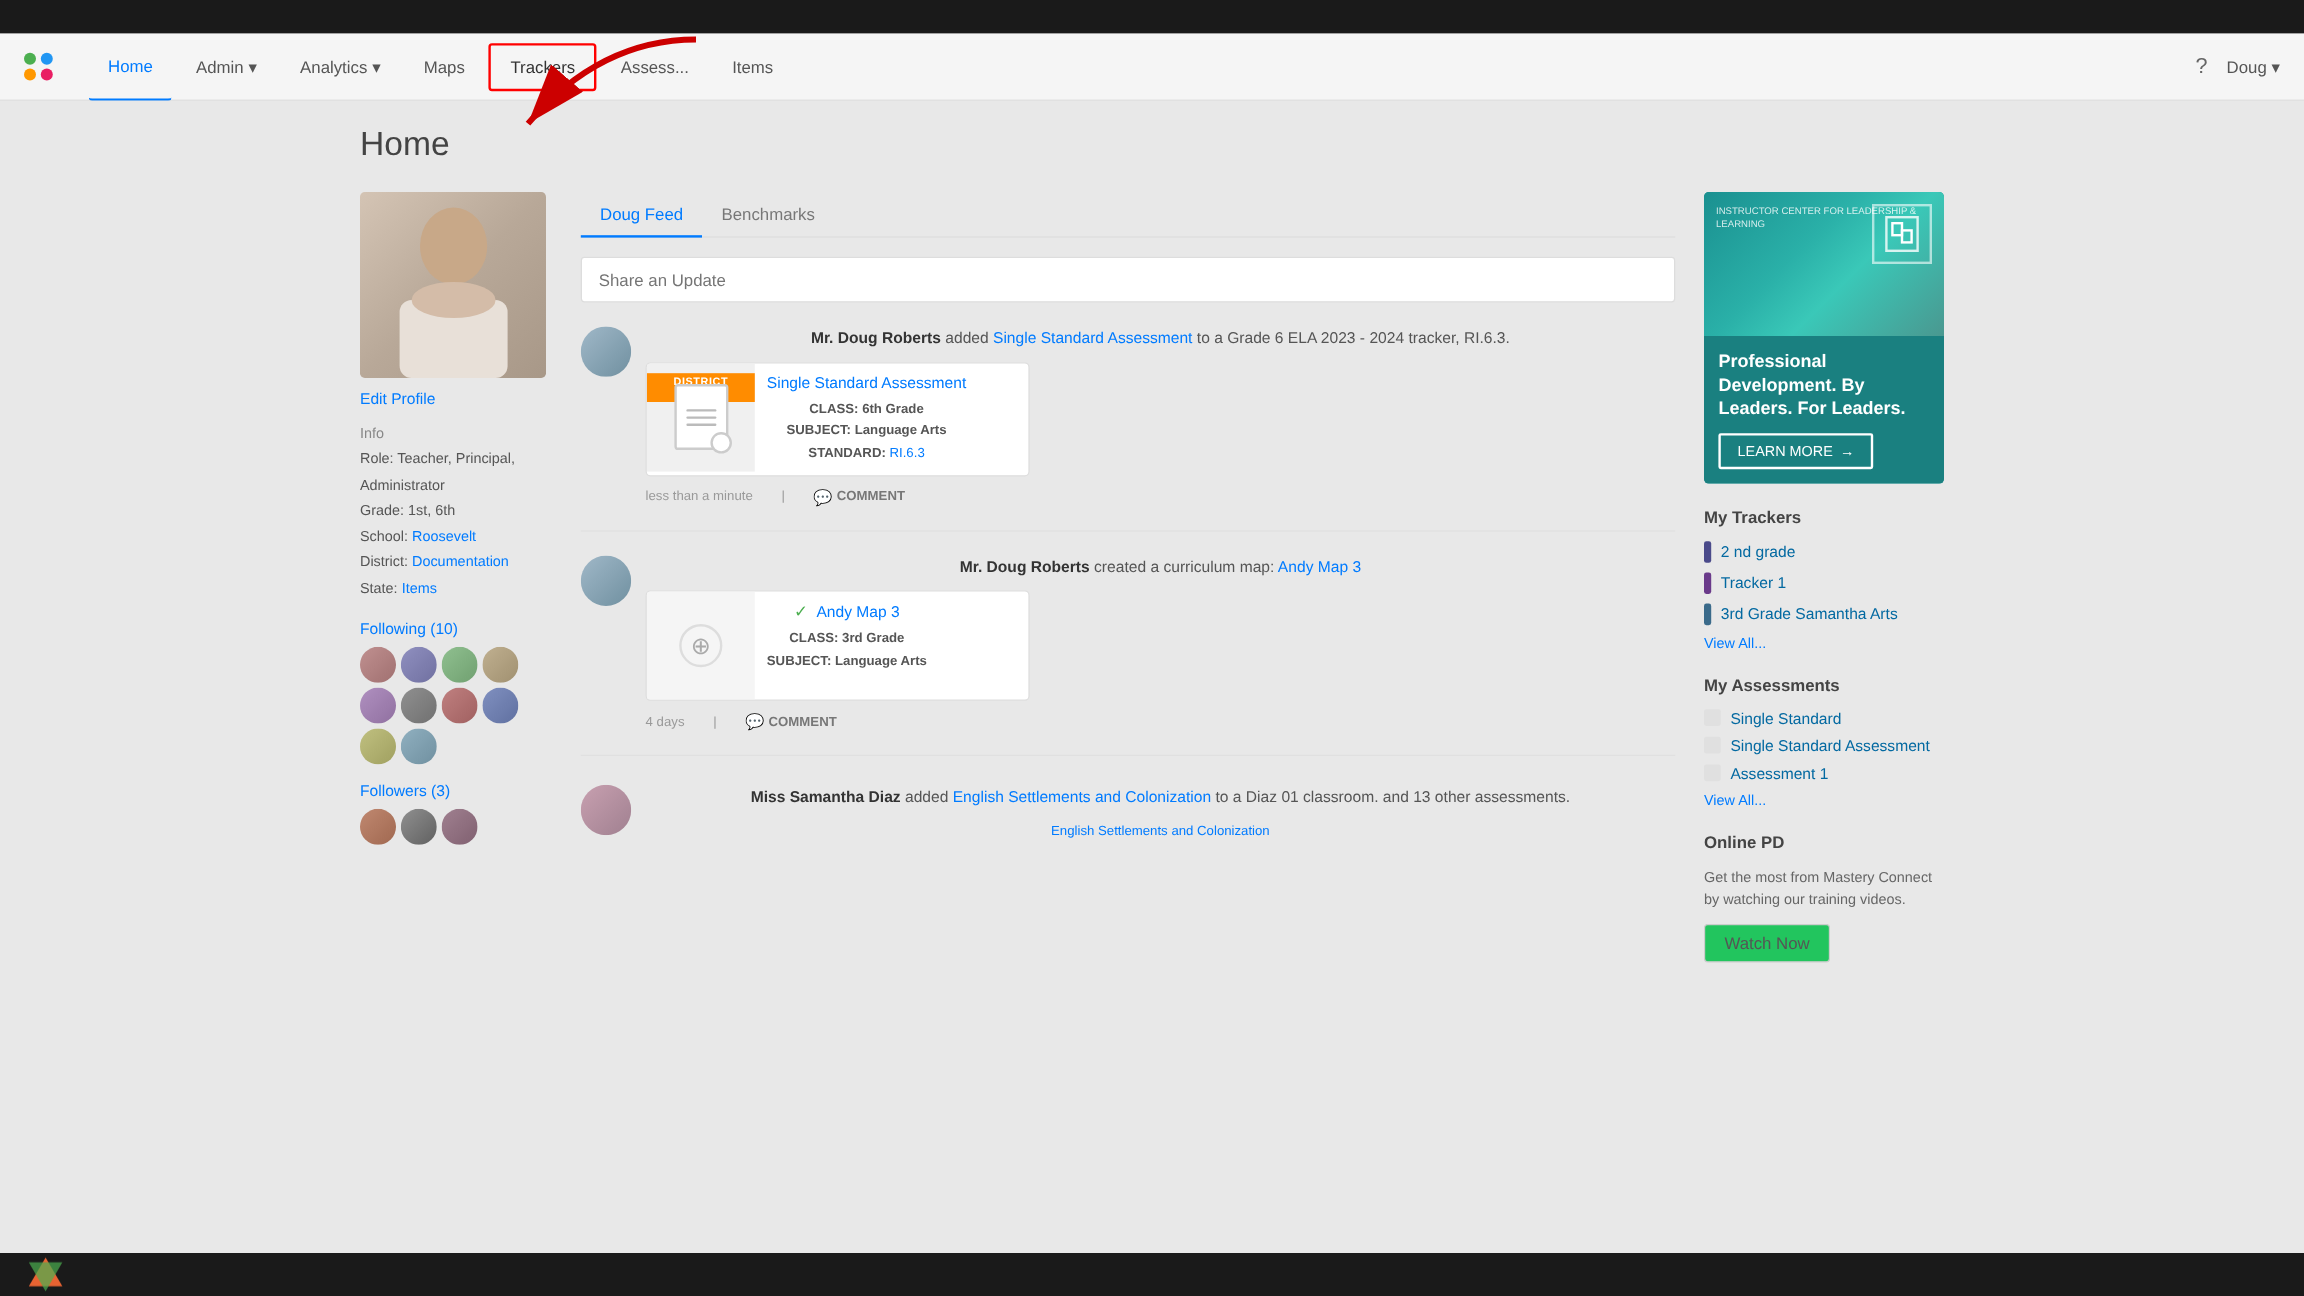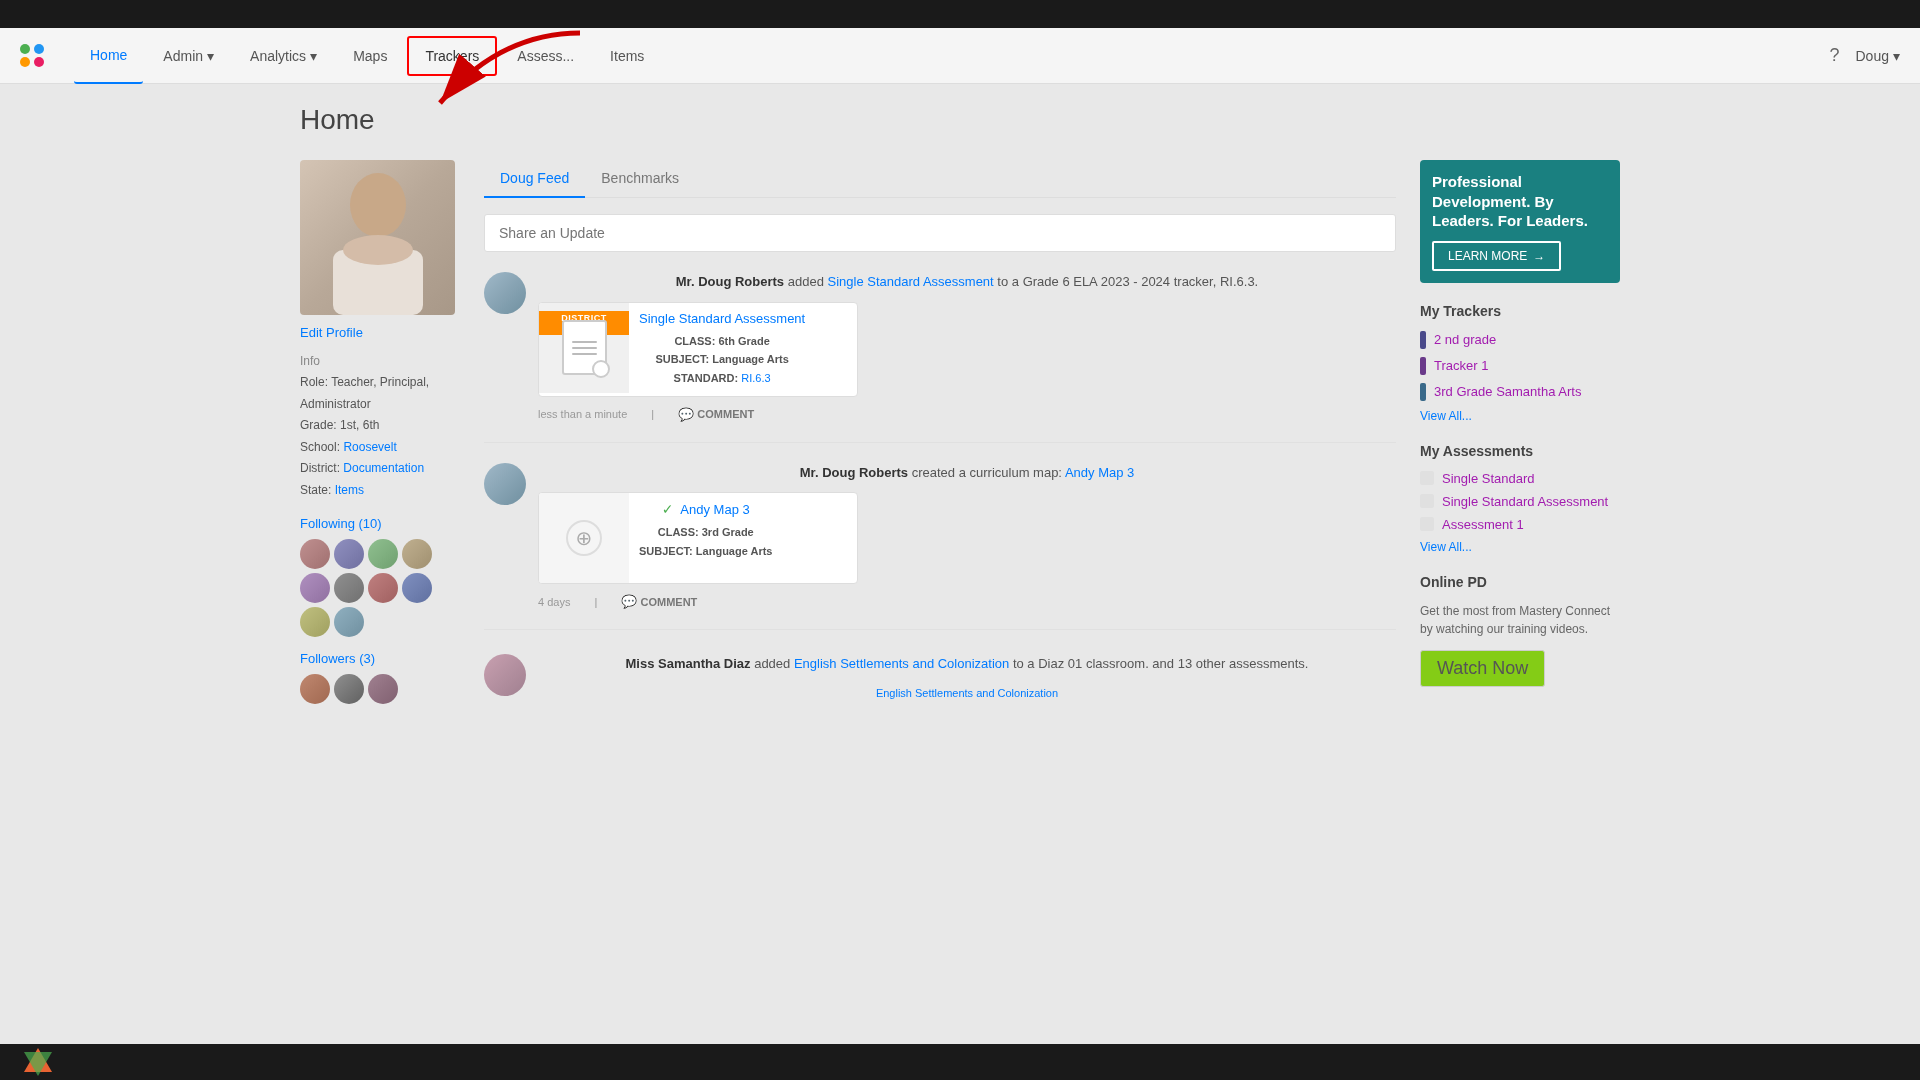--- a/index.html
+++ b/index.html
@@ -331,35 +331,35 @@
       display: flex;
       align-items: center;
       gap: 6px;
       width: fit-content;
     }
 
     .my-trackers { margin-bottom: 20px; }
     .sidebar-section-title { font-size: 14px; font-weight: 600; color: #444; margin-bottom: 12px; }
     .tracker-item { display: flex; align-items: center; gap: 8px; margin-bottom: 8px; }
     .tracker-color-bar { width: 6px; height: 18px; border-radius: 2px; flex-shrink: 0; }
-    .tracker-link { color: #a21caf; font-size: 13px; cursor: pointer; }
+    .tracker-link { color: #0369a1; font-size: 13px; cursor: pointer; }
     .view-all-link { color: #007bff; font-size: 12px; cursor: pointer; margin-top: 4px; display: block; }
 
     .my-assessments { margin-bottom: 20px; }
     .assessment-item { display: flex; align-items: center; gap: 8px; margin-bottom: 8px; }
     .assessment-icon { width: 14px; height: 14px; background: #e0e0e0; border-radius: 2px; flex-shrink: 0; }
 
     .online-pd { }
     .online-pd-text { font-size: 12px; color: #666; line-height: 1.5; margin-bottom: 12px; }
     .watch-btn {
-      background: #84cc16;
+      background: #22c55e;
       border: 1px solid #ccc;
       color: #555;
       padding: 7px 16px;
-      font-size: 18px;
+      font-size: 14px;
       cursor: pointer;
       border-radius: 3px;
     }
 
     
     .bottom-bar { background: #1a1a1a; height: 36px; width: 100%; position: fixed; bottom: 0; left: 0; display: flex; align-items: center; padding: 0 20px; }
     .bottom-logo {
       display: flex;
       align-items: center;
     }
@@ -606,20 +606,31 @@
           <div class="card-detail">
             <a class="info-link">English Settlements and Colonization</a>
           </div>
         </div>
       </div>
     </div>
 
     <div class="right-sidebar">
 
       <div class="promo-card">
+        <div class="promo-image">
+          <div class="promo-logo">
+            <div class="promo-logo-inner">
+              <svg width="20" height="22" viewBox="0 0 20 22">
+                <rect x="2" y="2" width="8" height="10" fill="none" stroke="white" stroke-width="2"></rect>
+                <rect x="10" y="8" width="8" height="10" fill="none" stroke="white" stroke-width="2"></rect>
+              </svg>
+            </div>
+          </div>
+          <div style="position:absolute;top:10px;left:10px;color:rgba(255,255,255,0.8);font-size:8px;text-transform:uppercase;line-height:1.4;">Instructor Center for Leadership &amp; Learning</div>
+        </div>
         <div class="promo-body">
           <div class="promo-title">Professional Development. By Leaders. For Leaders.</div>
           <button class="promo-btn">
             <span>LEARN MORE</span>
             <span>→</span>
           </button>
         </div>
       </div>
 
       <div class="my-trackers">

